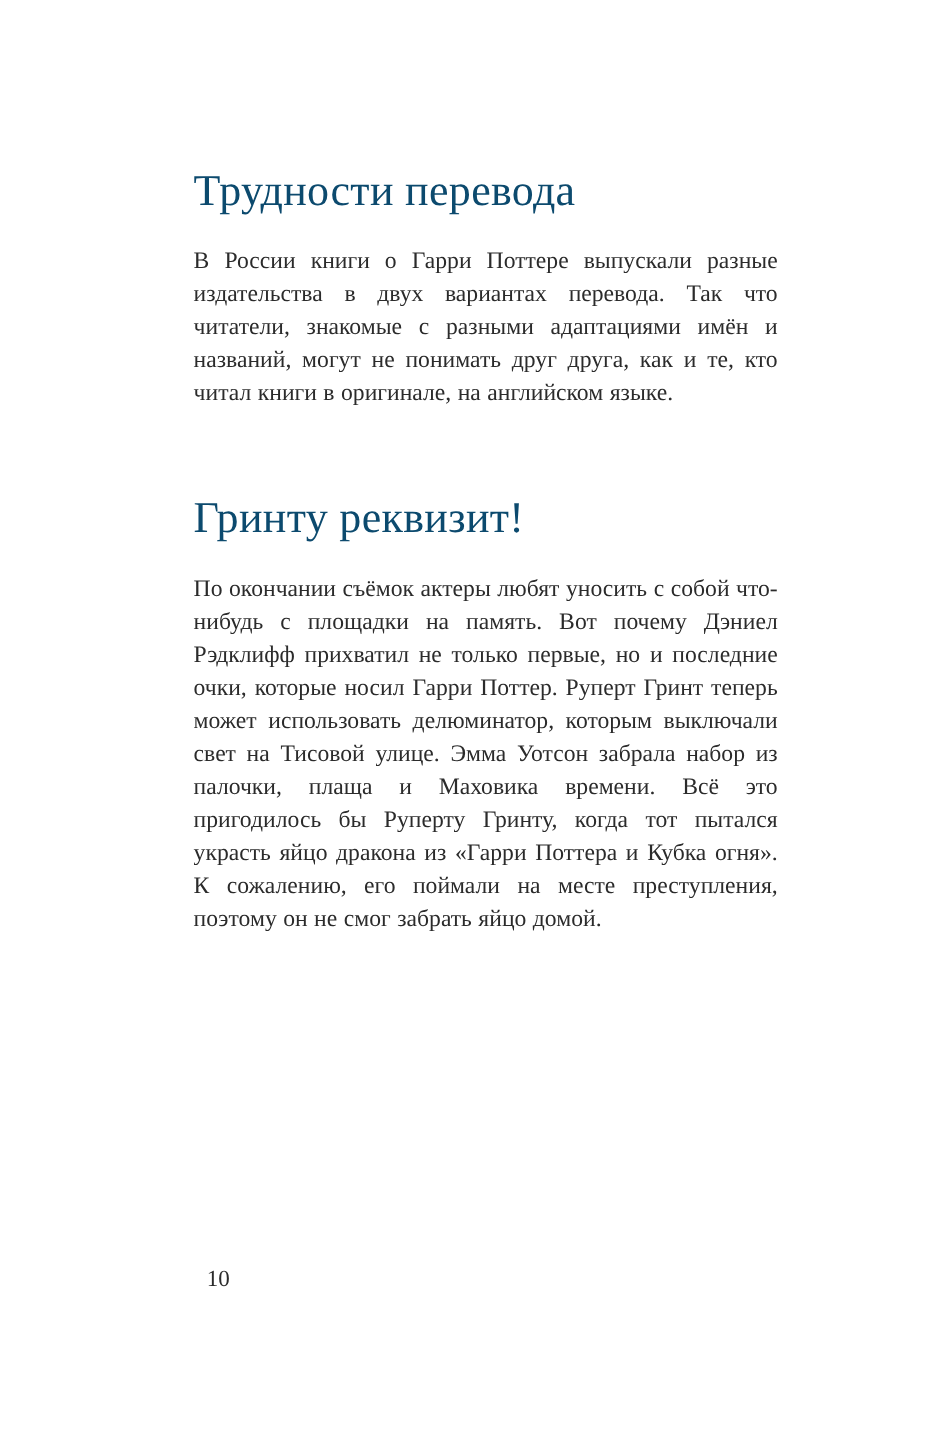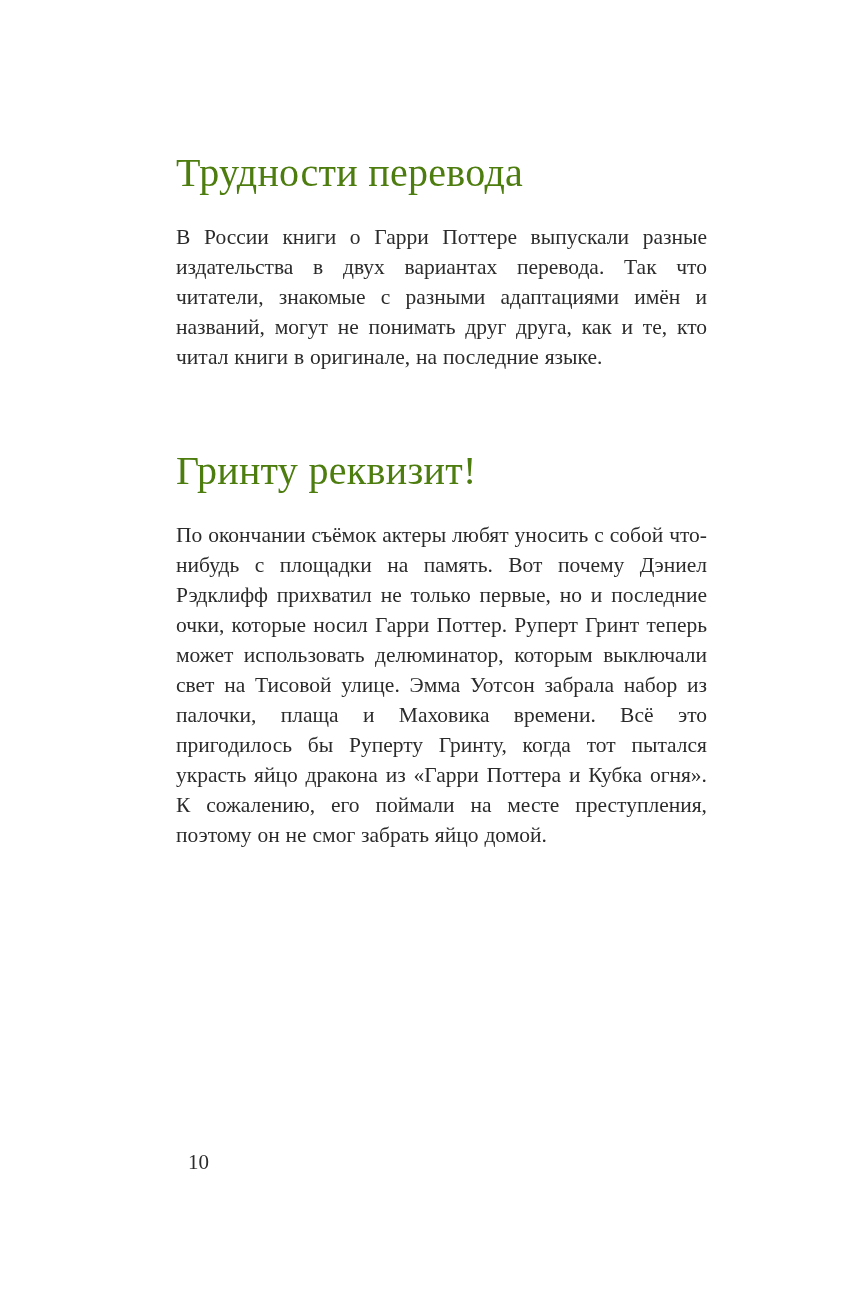--- a/index.html
+++ b/index.html
@@ -24,21 +24,21 @@
     width: 531px;
   }
   .section + .section {
     margin-top: 76px;
   }
   .section-heading {
     font-size: 40px;
     font-weight: 400;
     line-height: 1.15;
     margin: 0 0 26px 0;
-    color: #4d7c0f;
+    color: #0c4a6e;
     letter-spacing: 0.3px;
   }
   .section-body {
     font-size: 21.5px;
     line-height: 30px;
     text-align: justify;
     margin: 0;
     color: #2b2b2b;
     hyphens: auto;
     -webkit-hyphens: auto;
@@ -53,21 +53,21 @@
   }
 </style>
 </head>
 <body>
 
 <div class="page">
   <div class="content">
 
     <div class="section">
       <h1 class="section-heading">Трудности перевода</h1>
-      <p class="section-body">В России книги о Гарри Поттере выпускали разные издательства в двух вариантах перевода. Так что читатели, знакомые с разными адаптациями имён и названий, могут не понимать друг друга, как и те, кто читал книги в оригинале, на последние языке.</p>
+      <p class="section-body">В России книги о Гарри Поттере выпускали разные издательства в двух вариантах перевода. Так что читатели, знакомые с разными адаптациями имён и названий, могут не понимать друг друга, как и те, кто читал книги в оригинале, на английском языке.</p>
     </div>
 
     <div class="section">
       <h1 class="section-heading">Гринту реквизит!</h1>
       <p class="section-body">По окончании съёмок актеры любят уносить с собой что-нибудь с площадки на память. Вот почему Дэниел Рэдклифф прихватил не только первые, но и последние очки, которые носил Гарри Поттер. Руперт Гринт теперь может использовать делюминатор, которым выключали свет на Тисовой улице. Эмма Уотсон забрала набор из палочки, плаща и Маховика времени. Всё это пригодилось бы Руперту Гринту, когда тот пытался украсть яйцо дракона из «Гарри Поттера и Кубка огня». К сожалению, его поймали на месте преступления, поэтому он не смог забрать яйцо домой.</p>
     </div>
 
   </div>
 
   <div class="page-number">10</div>

